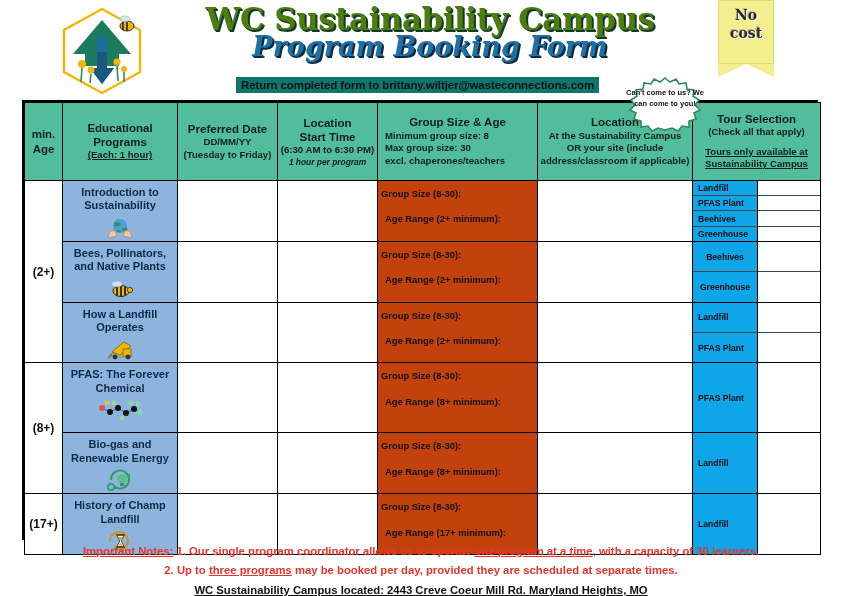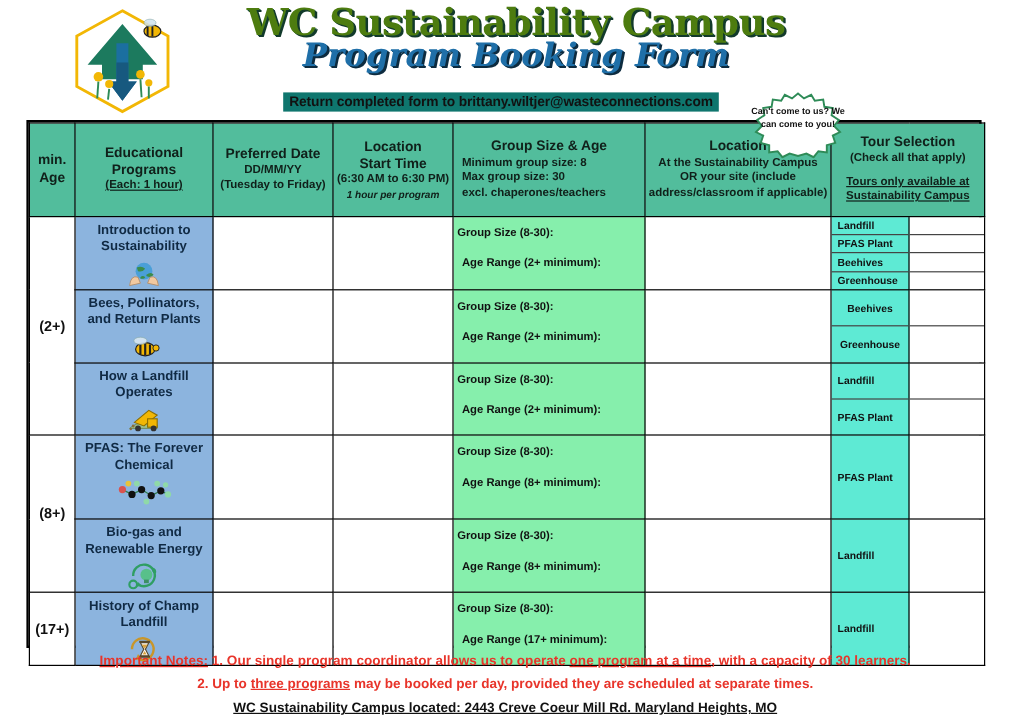--- a/index.html
+++ b/index.html
@@ -91,25 +91,25 @@
   td.prog-cell{
     background:#8CB4DE;text-align:center;vertical-align:top;
     padding-top:5px;
   }
   .prog-name{font-size:11px;font-weight:bold;color:#102a44;line-height:1.22;}
   .prog-icon{margin-top:2px;height:26px;display:flex;align-items:center;justify-content:center;}
   .prog-icon svg{display:block;}
 
   td.blank-cell{background:#fff;}
 
-  td.gs-cell{background:#86efac;padding:7px 0 0 3px;}
+  td.gs-cell{background:#c2410c;padding:7px 0 0 3px;}
   .gs-line{font-size:9.4px;font-weight:bold;color:#111;line-height:1.2;}
   .gs-line2{font-size:9.4px;font-weight:bold;color:#111;line-height:1.2;margin-top:14px;padding-left:4px;}
 
-  td.tourlabels{padding:0;background:#5eead4;}
+  td.tourlabels{padding:0;background:#0ea5e9;}
   .tlist{display:flex;flex-direction:column;height:100%;}
   .trow{
     flex:1;display:flex;align-items:center;
     border-bottom:1px solid #444;
     font-size:8.6px;font-weight:bold;color:#111;
     padding-left:5px;box-sizing:border-box;
   }
   .trow:last-child{border-bottom:none;}
   .trow.center{justify-content:center;padding-left:0;}
   td.tourchecks{padding:0;background:#fff;}
@@ -157,20 +157,28 @@
     </svg>
   </div>
 
   <div id="title-block">
     <div class="title-line1">WC Sustainability Campus</div>
     <div class="title-line2">Program Booking Form</div>
   </div>
 
   <div id="email-banner">Return  completed form to brittany.wiltjer@wasteconnections.com</div>
 
+  <div id="ribbon">
+    <div class="flag"></div>
+    <div class="notch"></div>
+    <div class="rtext">
+      <div>No</div>
+      <div>cost</div>
+    </div>
+  </div>
 
   <div id="badge">
     <svg width="88" height="56" viewBox="0 0 88 56">
       <path d="M44 2 L49 6 L55 3 L58 8 L65 7 L66 13 L73 14 L72 20 L78 24 L74 29 L79 34 L73 37 L75 43 L68 45 L68 51 L61 50 L57 55 L51 52 L44 54 L37 52 L31 55 L27 50 L20 51 L20 45 L13 43 L15 37 L9 34 L14 29 L10 24 L16 20 L15 14 L22 13 L23 7 L30 8 L33 3 L39 6 Z" fill="#ffffff" stroke="#2E8B57" stroke-width="1.6"></path>
     </svg>
     <div class="btext">Can't come to us? We can come to you!</div>
   </div>
 </div>
 
 <div id="grid">
@@ -265,21 +273,21 @@
           <div class="crow"></div>
           <div class="crow"></div>
           <div class="crow"></div>
           <div class="crow"></div>
         </div>
       </td>
     </tr>
 
     <tr style="height:58px">
       <td class="prog-cell">
-        <div class="prog-name">Bees, Pollinators, and Return Plants</div>
+        <div class="prog-name">Bees, Pollinators, and Native Plants</div>
         <div class="prog-icon">
           <svg width="30" height="22" viewBox="0 0 30 22">
             <ellipse cx="16" cy="13" rx="8" ry="5.5" fill="#F2B705" stroke="#222" stroke-width="1"></ellipse>
             <path d="M12 8.5 L12 17.5 M16 8 L16 18 M20 9 L20 17" stroke="#222" stroke-width="1.8"></path>
             <ellipse cx="12" cy="6" rx="5.5" ry="3" fill="#d8e8f2" opacity="0.9" stroke="#8aa" stroke-width="0.6"></ellipse>
             <circle cx="25" cy="12" r="2.6" fill="#F2B705" stroke="#222" stroke-width="0.8"></circle>
           </svg>
         </div>
       </td>
       <td class="blank-cell"></td>

